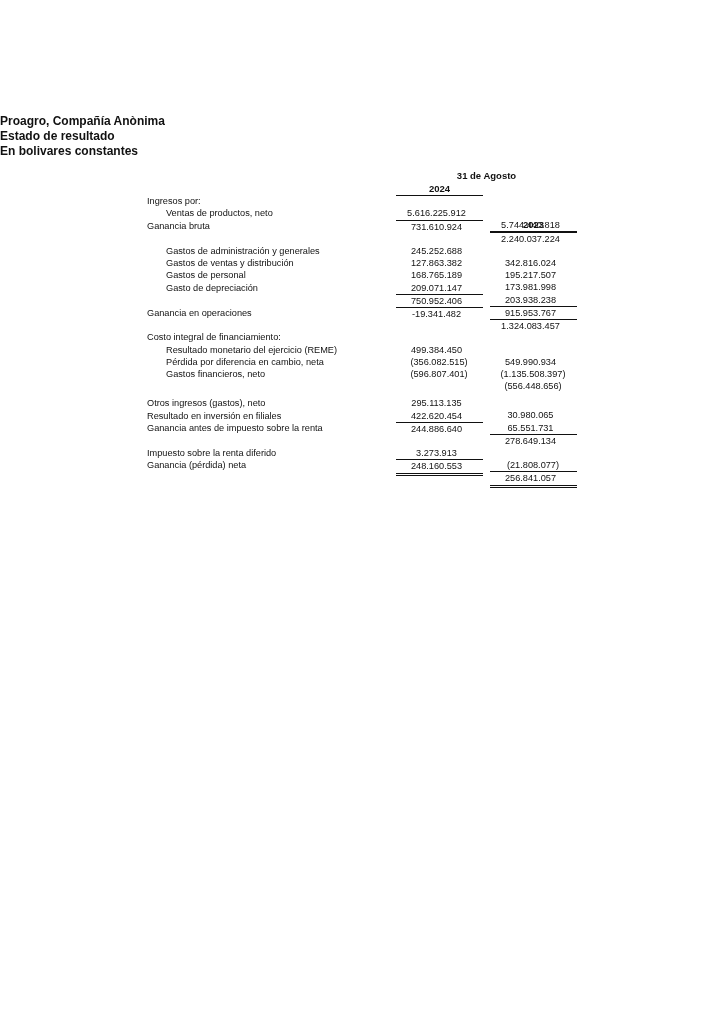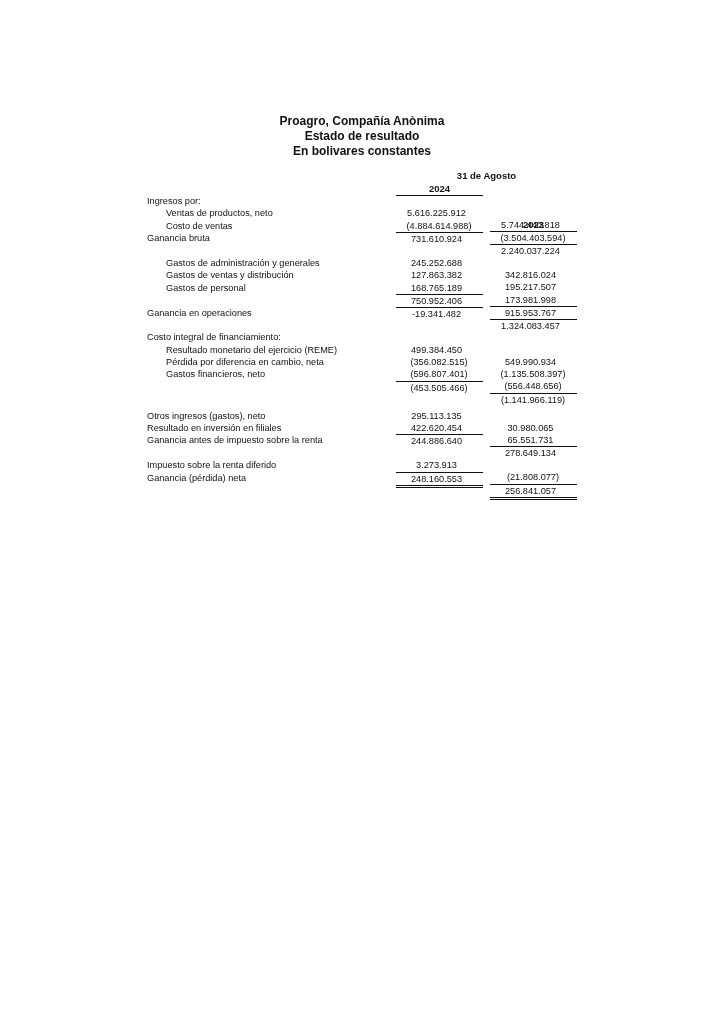--- a/index.html
+++ b/index.html
@@ -2,21 +2,21 @@
 <html><head>
   <meta charset="utf-8">
   <style>
     html, body { margin: 0; padding: 0; background: #ffffff; }
     body {
       width: 724px; height: 1024px; position: relative; overflow: hidden;
       font-family: "Liberation Sans", sans-serif; color: #111;
     }
     .title-block {
       position: absolute; left: 0; width: 724px; top: 114px;
-      text-align: center; font-weight: bold; font-size: 12px; line-height: 15px;
+      font-weight: bold; font-size: 12px; line-height: 15px;
     }
     .title-block div { margin-left: 0; }
     .period {
       position: absolute; left: 396px; width: 181px; top: 170px;
       text-align: center; font-weight: bold; font-size: 9.5px; line-height: 12px;
     }
     .year {
       position: absolute; top: 183px; width: 87px; text-align: center;
       font-weight: bold; font-size: 9.5px; line-height: 11px;
       border-bottom: 1.5px solid #111; padding-bottom: 1px;
@@ -59,45 +59,45 @@
 
   <div class="row">
     <span class="label">Ingresos por:</span>
   </div>
   <div class="row">
     <span class="label indent">Ventas de productos, neto</span>
     <span class="v c1">5.616.225.912</span>
     <span class="v c2">5.744.440.818</span>
   </div>
   <div class="row">
-    <span class="label indent">Costo de ventas</span>
-    <span class="v c1 paren">(4.884.614.988)</span>
-    <span class="v c2 paren">(3.504.403.594)</span>
-  </div>
-  <div class="row">
     <span class="label">Ganancia bruta</span>
     <span class="v c1 topthick">731.610.924</span>
     <span class="v c2 topthick">2.240.037.224</span>
   </div>
   <div class="spacer"></div>
 
   <div class="row">
     <span class="label indent">Gastos de administración y generales</span>
     <span class="v c1">245.252.688</span>
     <span class="v c2">342.816.024</span>
   </div>
   <div class="row">
     <span class="label indent">Gastos de ventas y distribución</span>
     <span class="v c1">127.863.382</span>
     <span class="v c2">195.217.507</span>
   </div>
   <div class="row">
     <span class="label indent">Gastos de personal</span>
     <span class="v c1">168.765.189</span>
     <span class="v c2">173.981.998</span>
+  </div>
+  <div class="row">
+    <span class="label indent">Gasto de depreciación</span>
+    <span class="v c1">209.071.147</span>
+    <span class="v c2">203.938.238</span>
   </div>
   <div class="row">
     <span class="v c1 top">750.952.406</span>
     <span class="v c2 top">915.953.767</span>
   </div>
   <div class="row">
     <span class="label">Ganancia en operaciones</span>
     <span class="v c1 topthick">-19.341.482</span>
     <span class="v c2 topthick">1.324.083.457</span>
   </div>
@@ -113,24 +113,20 @@
   </div>
   <div class="row">
     <span class="label indent">Pérdida por diferencia en cambio, neta</span>
     <span class="v c1 paren">(356.082.515)</span>
     <span class="v c2 paren">(1.135.508.397)</span>
   </div>
   <div class="row">
     <span class="label indent">Gastos financieros, neto</span>
     <span class="v c1 paren">(596.807.401)</span>
     <span class="v c2 paren">(556.448.656)</span>
-  </div>
-  <div class="row">
-    <span class="v c1 paren topthick">(453.505.466)</span>
-    <span class="v c2 paren topthick">(1.141.966.119)</span>
   </div>
   <div class="spacer"></div>
   <div class="spacer" style="height:4px"></div>
 
   <div class="row">
     <span class="label">Otros ingresos (gastos), neto</span>
     <span class="v c1">295.113.135</span>
     <span class="v c2">30.980.065</span>
   </div>
   <div class="row">

